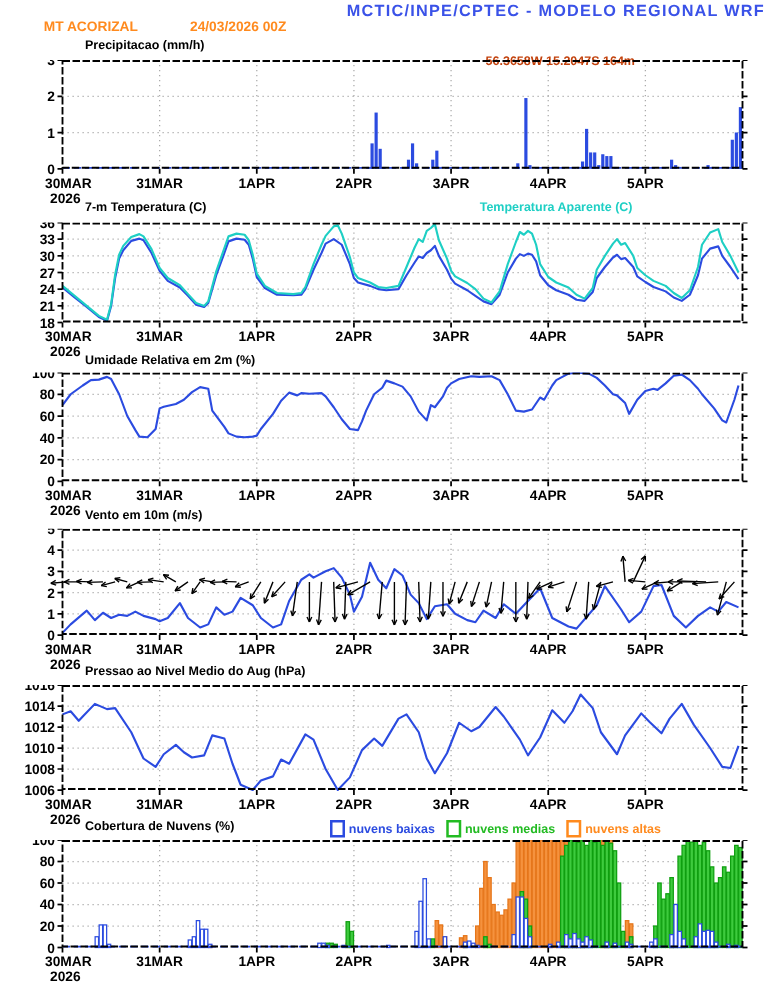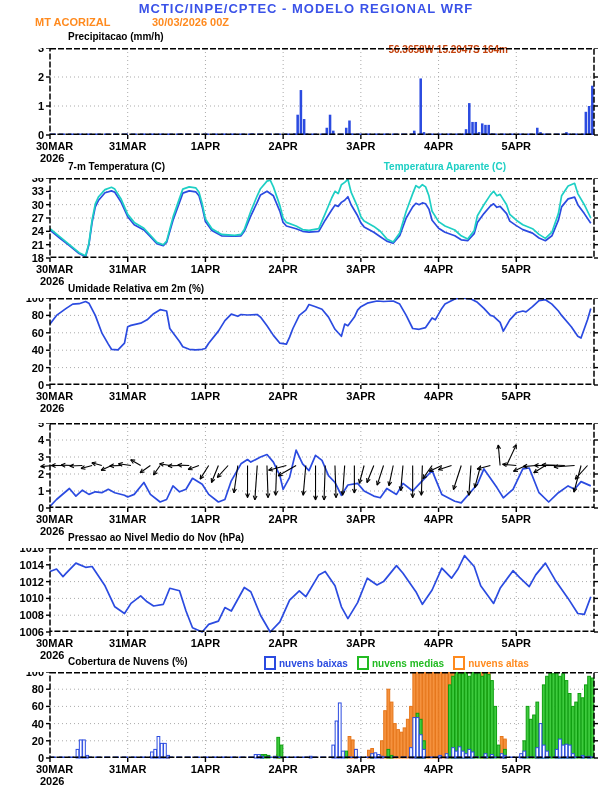--- a/index.html
+++ b/index.html
@@ -1,18 +1,18 @@
 <!DOCTYPE html>
 <html><head>
 <meta charset="utf-8">
 <style>
   html,body{margin:0;padding:0;background:#fff;}
   .page{position:relative;width:612px;height:792px;background:#fff;overflow:hidden;
         font-family:"Liberation Sans",sans-serif;font-weight:bold;}
-  .hdr1{position:absolute;top:1px;left:0;width:612px;text-align:center;
+  .hdr1{position:absolute;top:1px;left:0;width:612px;text-align:right;
         font-size:13px;letter-spacing:1px;color:#3a52e8;}
   .hdr2{position:absolute;top:16px;left:0;width:612px;height:14px;font-size:11px;color:#ff8a1e;}
   .station{position:absolute;left:35px;top:0;}
   .runtime{position:absolute;left:152px;top:0;}
   .trow{position:absolute;left:0;width:528px;height:15px;font-size:10px;color:#000;}
   .trow .ptitle{position:absolute;left:68px;top:0;white-space:nowrap;}
   .trow .loc{position:absolute;right:20px;top:2px;color:#c2410c;margin-top:11px;}
   .trow .app{position:absolute;right:22px;top:0;color:#1ecfc4;margin-left:36px;}
   .legend{position:absolute;left:243px;top:0;display:flex;align-items:flex-start;white-space:nowrap;padding-left:21px;}
   .legend .li{display:flex;align-items:center;margin-right:9px;}
@@ -20,21 +20,21 @@
   .plot{position:absolute;left:0;}
   svg text{font-family:"Liberation Sans",sans-serif;font-weight:bold;}
 </style>
 </head>
 <body>
 
 <div class="page">
   <div class="hdr1">MCTIC/INPE/CPTEC - MODELO REGIONAL WRF</div>
   <div class="hdr2">
     <span class="station">MT ACORIZAL</span>
-    <span class="runtime">30/03/2026 00Z</span>
+    <span class="runtime">24/03/2026 00Z</span>
   </div>
 
   <div class="trow" style="top:31px">
     <span class="ptitle">Precipitacao (mm/h)</span>
     <span class="loc">56.3658W 15.2047S 164m</span>
   </div>
   <svg class="plot" width="612" height="117" style="top: 48px;">
       <g>
         <line x1="50" x2="594" y1="58" y2="58" stroke="#aaaaaa" stroke-width="1" stroke-dasharray="1 3"></line>
         <line x1="50" x2="594" y1="29" y2="29" stroke="#aaaaaa" stroke-width="1" stroke-dasharray="1 3"></line>
@@ -233,20 +233,23 @@
         <text x="283.1428571428571" y="102" text-anchor="middle" font-size="11px" fill="#000">2APR</text>
         <line x1="360.85714285714283" x2="360.85714285714283" y1="87" y2="91" stroke="#000" stroke-width="1.4"></line>
         <text x="360.85714285714283" y="102" text-anchor="middle" font-size="11px" fill="#000">3APR</text>
         <line x1="438.57142857142856" x2="438.57142857142856" y1="87" y2="91" stroke="#000" stroke-width="1.4"></line>
         <text x="438.57142857142856" y="102" text-anchor="middle" font-size="11px" fill="#000">4APR</text>
         <line x1="516.2857142857142" x2="516.2857142857142" y1="87" y2="91" stroke="#000" stroke-width="1.4"></line>
         <text x="516.2857142857142" y="102" text-anchor="middle" font-size="11px" fill="#000">5APR</text>
       </g>
     </svg>
 
+  <div class="trow" style="top:407px">
+    <span class="ptitle">Vento em 10m (m/s)</span>
+  </div>
   <svg class="plot" width="612" height="115" style="top: 423px;">
       <g>
         <line x1="50" x2="594" y1="68" y2="68" stroke="#aaaaaa" stroke-width="1" stroke-dasharray="1 3"></line>
         <line x1="50" x2="594" y1="51" y2="51" stroke="#aaaaaa" stroke-width="1" stroke-dasharray="1 3"></line>
         <line x1="50" x2="594" y1="34" y2="34" stroke="#aaaaaa" stroke-width="1" stroke-dasharray="1 3"></line>
         <line x1="50" x2="594" y1="17" y2="17" stroke="#aaaaaa" stroke-width="1" stroke-dasharray="1 3"></line>
         <line x1="127.71428571428571" x2="127.71428571428571" y1="0" y2="85" stroke="#aaaaaa" stroke-width="1" stroke-dasharray="1 3"></line>
         <line x1="205.42857142857142" x2="205.42857142857142" y1="0" y2="85" stroke="#aaaaaa" stroke-width="1" stroke-dasharray="1 3"></line>
         <line x1="283.1428571428571" x2="283.1428571428571" y1="0" y2="85" stroke="#aaaaaa" stroke-width="1" stroke-dasharray="1 3"></line>
         <line x1="360.85714285714283" x2="360.85714285714283" y1="0" y2="85" stroke="#aaaaaa" stroke-width="1" stroke-dasharray="1 3"></line>
@@ -463,21 +466,21 @@
         <line x1="360.85714285714283" x2="360.85714285714283" y1="85" y2="89" stroke="#000" stroke-width="1.4"></line>
         <text x="360.85714285714283" y="100" text-anchor="middle" font-size="11px" fill="#000">3APR</text>
         <line x1="438.57142857142856" x2="438.57142857142856" y1="85" y2="89" stroke="#000" stroke-width="1.4"></line>
         <text x="438.57142857142856" y="100" text-anchor="middle" font-size="11px" fill="#000">4APR</text>
         <line x1="516.2857142857142" x2="516.2857142857142" y1="85" y2="89" stroke="#000" stroke-width="1.4"></line>
         <text x="516.2857142857142" y="100" text-anchor="middle" font-size="11px" fill="#000">5APR</text>
       </g>
     </svg>
 
   <div class="trow" style="top:532px">
-    <span class="ptitle">Pressao ao Nivel Medio do Nov (hPa)</span>
+    <span class="ptitle">Pressao ao Nivel Medio do Aug (hPa)</span>
   </div>
   <svg class="plot" width="612" height="114" style="top: 548px;">
       <g>
         <line x1="50" x2="594" y1="67.2" y2="67.2" stroke="#aaaaaa" stroke-width="1" stroke-dasharray="1 3"></line>
         <line x1="50" x2="594" y1="50.4" y2="50.4" stroke="#aaaaaa" stroke-width="1" stroke-dasharray="1 3"></line>
         <line x1="50" x2="594" y1="33.6" y2="33.6" stroke="#aaaaaa" stroke-width="1" stroke-dasharray="1 3"></line>
         <line x1="50" x2="594" y1="16.799999999999997" y2="16.799999999999997" stroke="#aaaaaa" stroke-width="1" stroke-dasharray="1 3"></line>
         <line x1="127.71428571428571" x2="127.71428571428571" y1="0" y2="84" stroke="#aaaaaa" stroke-width="1" stroke-dasharray="1 3"></line>
         <line x1="205.42857142857142" x2="205.42857142857142" y1="0" y2="84" stroke="#aaaaaa" stroke-width="1" stroke-dasharray="1 3"></line>
         <line x1="283.1428571428571" x2="283.1428571428571" y1="0" y2="84" stroke="#aaaaaa" stroke-width="1" stroke-dasharray="1 3"></line>

